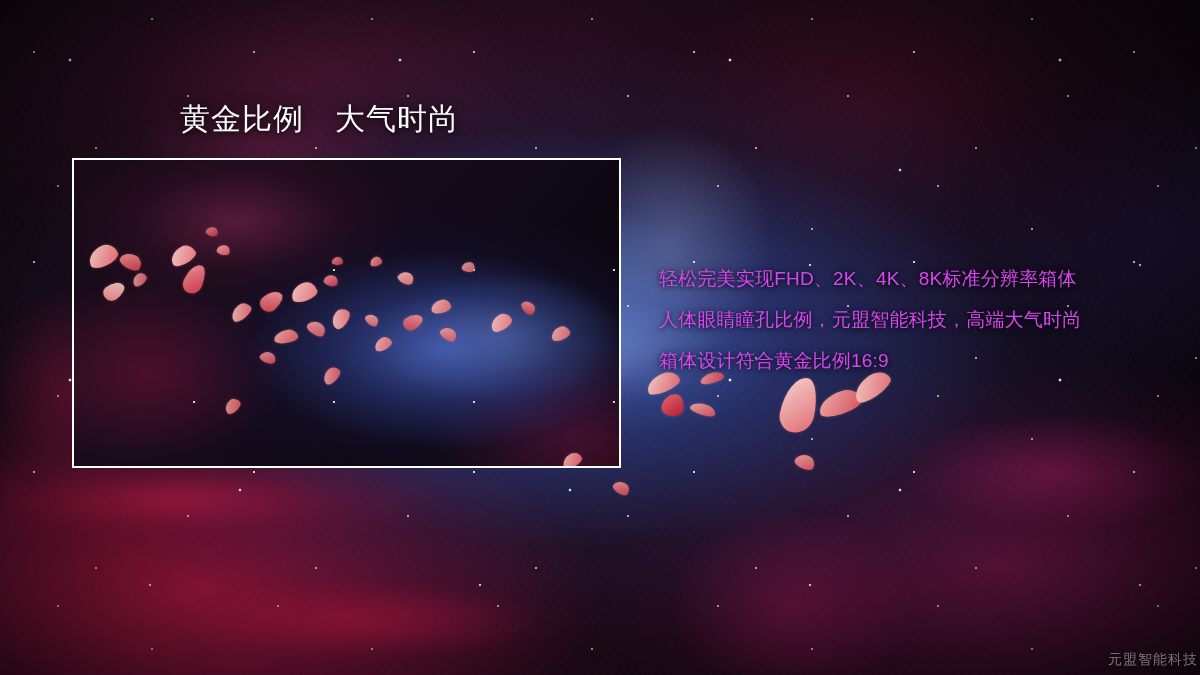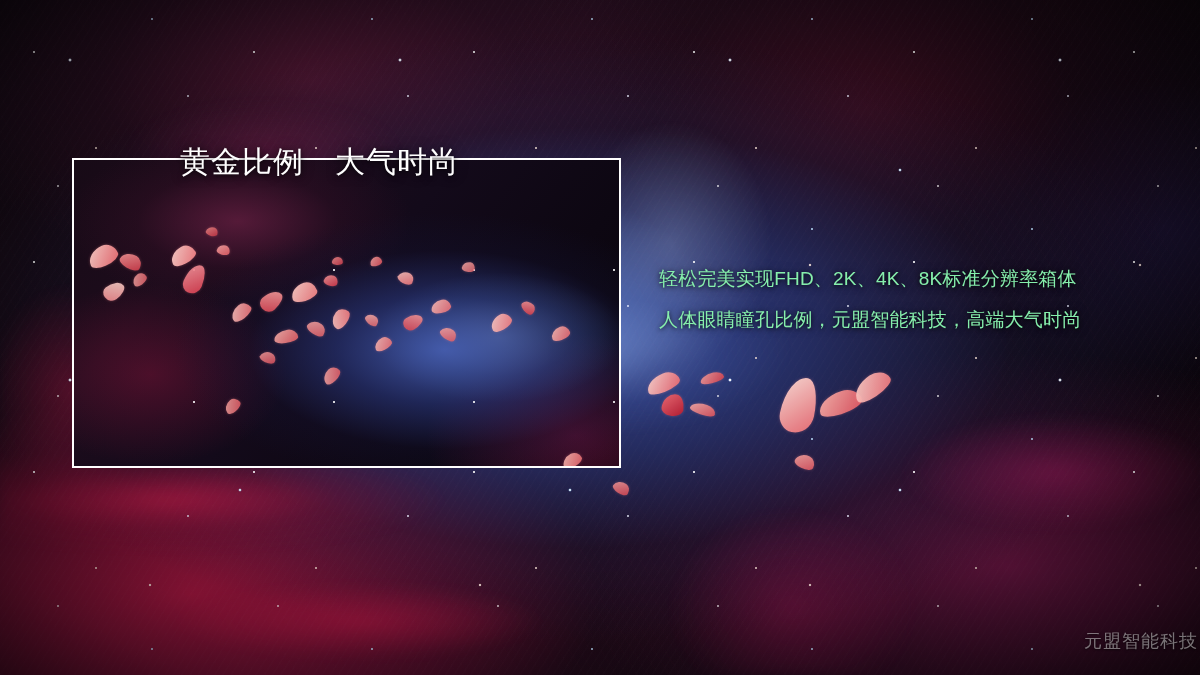--- a/index.html
+++ b/index.html
@@ -163,43 +163,42 @@
   #slide-title {
     position: absolute;
     left: 180px;
     top: 101px;
     font-size: 30px;
     line-height: 1.2;
     color: #ffffff;
     letter-spacing: 1px;
     white-space: pre;
     text-shadow: 0 1px 5px rgba(0,0,0,0.7), 0 0 14px rgba(0,0,0,0.45);
-    margin-top: 43px;
   }
 
   #body-text {
     position: absolute;
     left: 659px;
     top: 258px;
     width: 500px;
   }
   .body-line {
     font-size: 19px;
     line-height: 41px;
-    color: #86efac;
+    color: #d946ef;
     white-space: nowrap;
     letter-spacing: 0.2px;
     text-shadow: 0 1px 4px rgba(0,0,0,0.75), 0 0 10px rgba(0,0,0,0.5);
   }
 
   #watermark {
     position: absolute;
     right: 2px;
-    bottom: 22px;
-    font-size: 18px;
+    bottom: 6px;
+    font-size: 14px;
     color: rgba(205,205,205,0.55);
     letter-spacing: 1px;
     text-shadow: 0 1px 2px rgba(0,0,0,0.6);
     margin-top: 9px;
   }
 </style>
 </head>
 <body>
 
 <div id="slide">
@@ -261,17 +260,18 @@
         <div class="petal" style="width: 16px; height: 22px; opacity: 0.9; background: linear-gradient(135deg, rgb(250, 215, 206) 0%, rgb(240, 134, 138) 100%); transform: rotate(52deg); left: 32px; top: 120px;"></div>
         <div class="petal" style="width: 17px; height: 12px; opacity: 0.86; background: linear-gradient(135deg, rgb(247, 173, 167) 0%, rgb(225, 86, 95) 100%); transform: rotate(-40deg); left: 150px; top: 240px;"></div>
       </div>
   </div>
 
   <div id="slide-title">黄金比例　大气时尚</div>
 
   <div id="body-text">
     <div class="body-line">轻松完美实现FHD、2K、4K、8K标准分辨率箱体</div>
     <div class="body-line">人体眼睛瞳孔比例，元盟智能科技，高端大气时尚</div>
+    <div class="body-line">箱体设计符合黄金比例16:9</div>
   </div>
 
   <div id="watermark">元盟智能科技</div>
 
 </div>
 
 </body></html>

